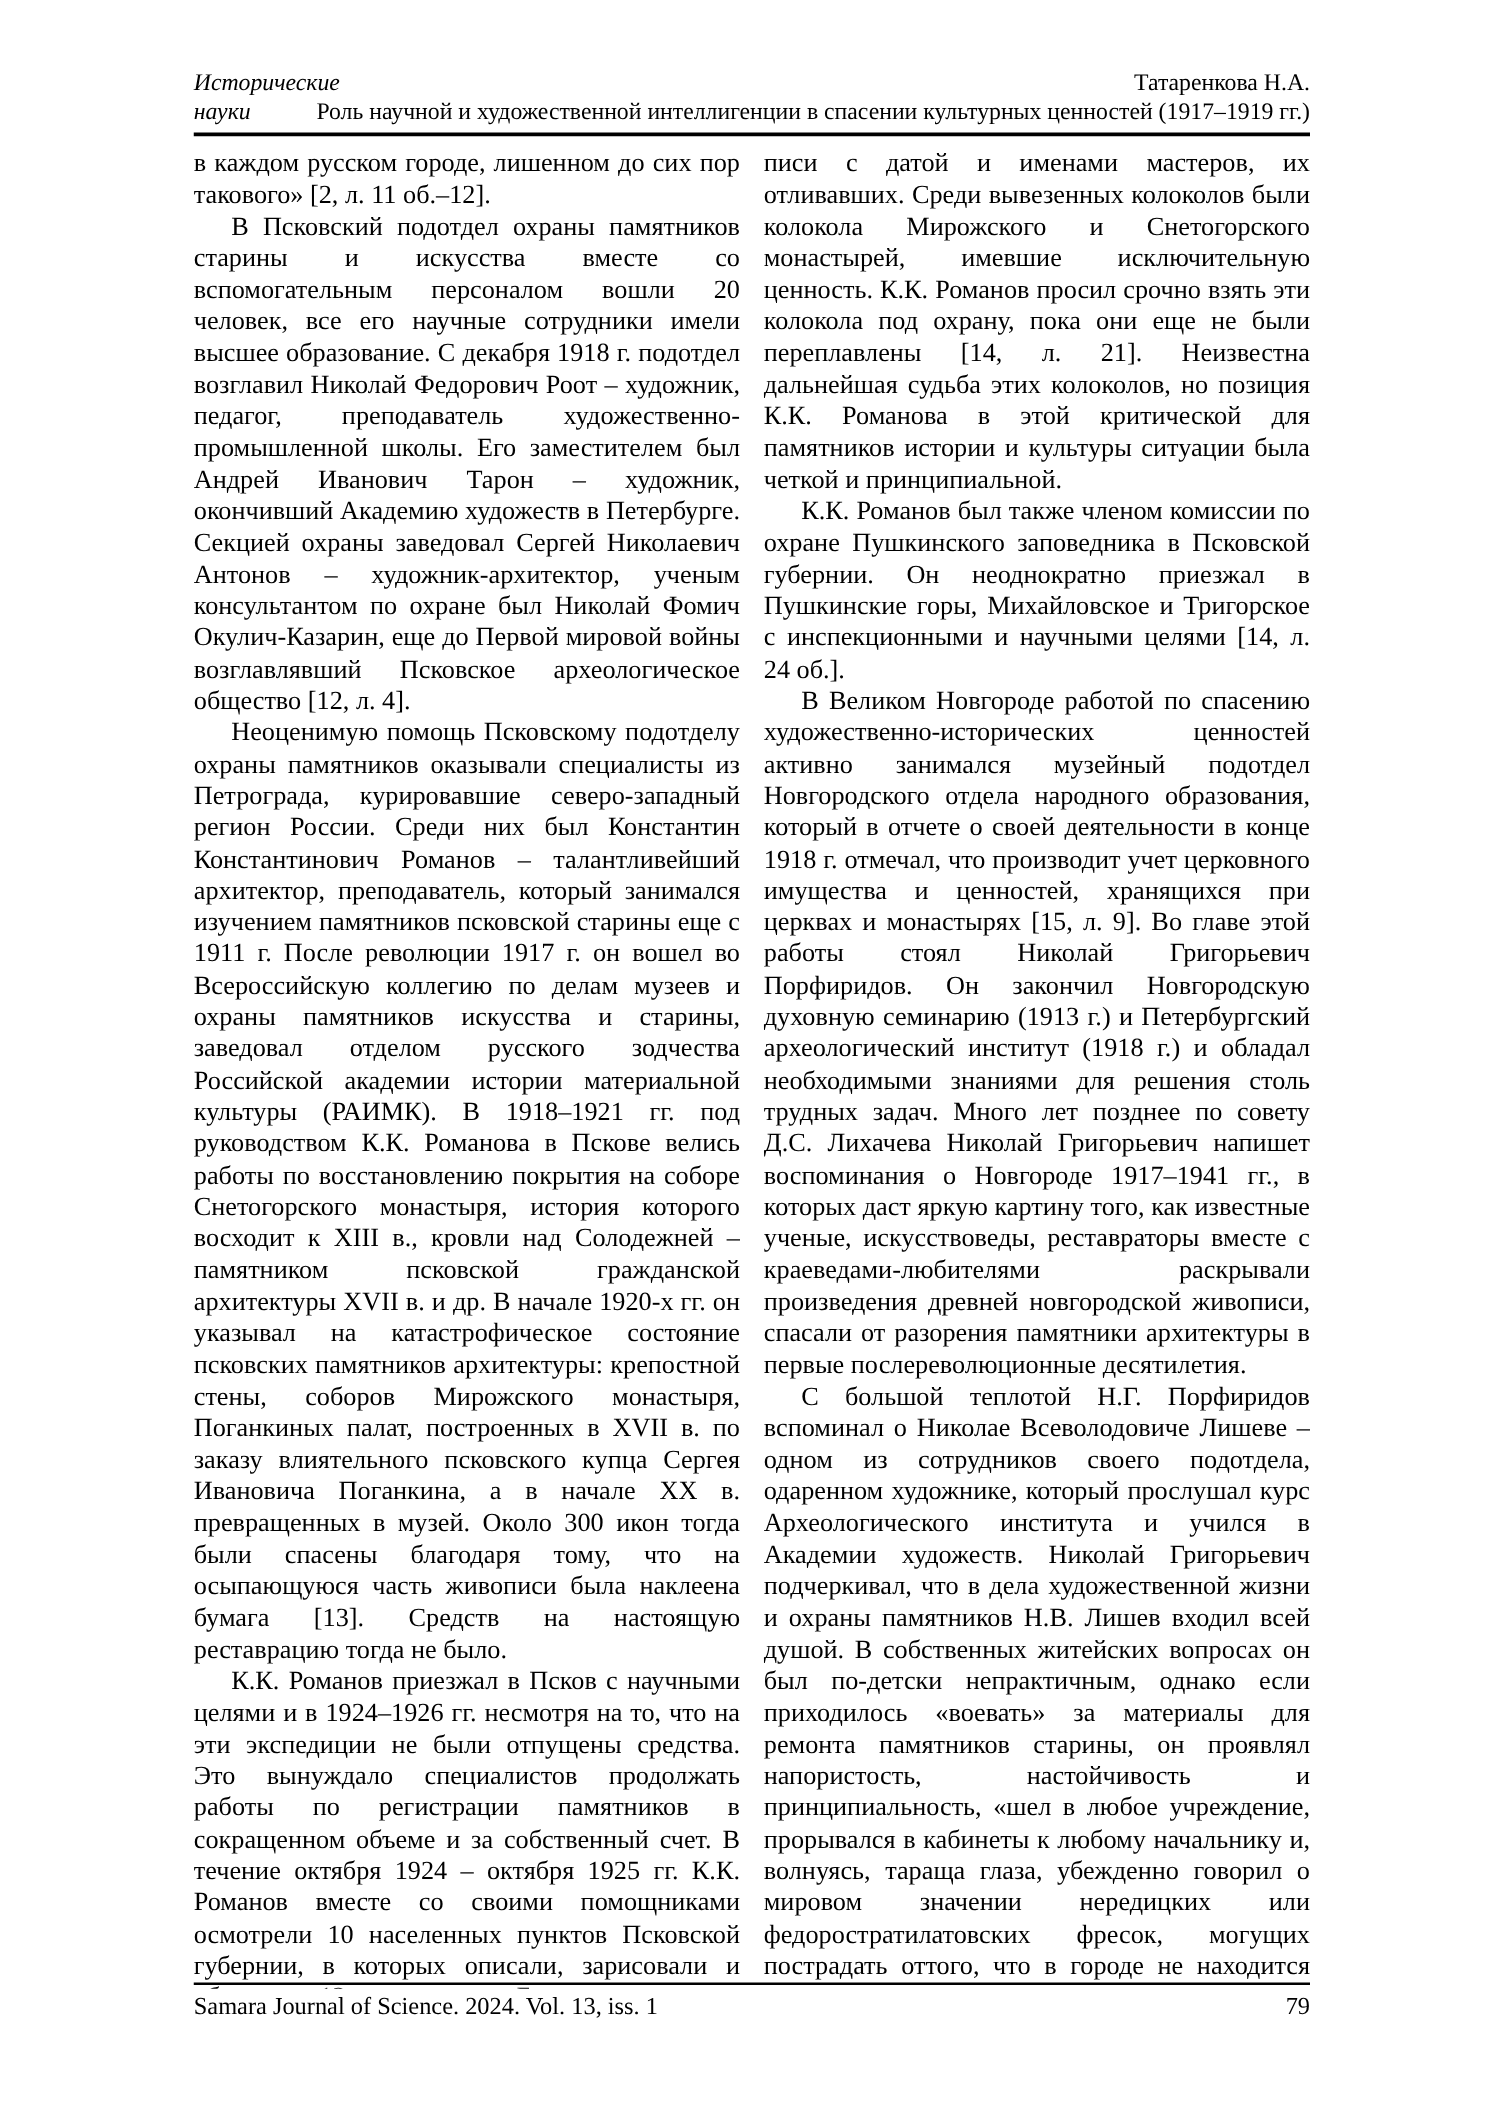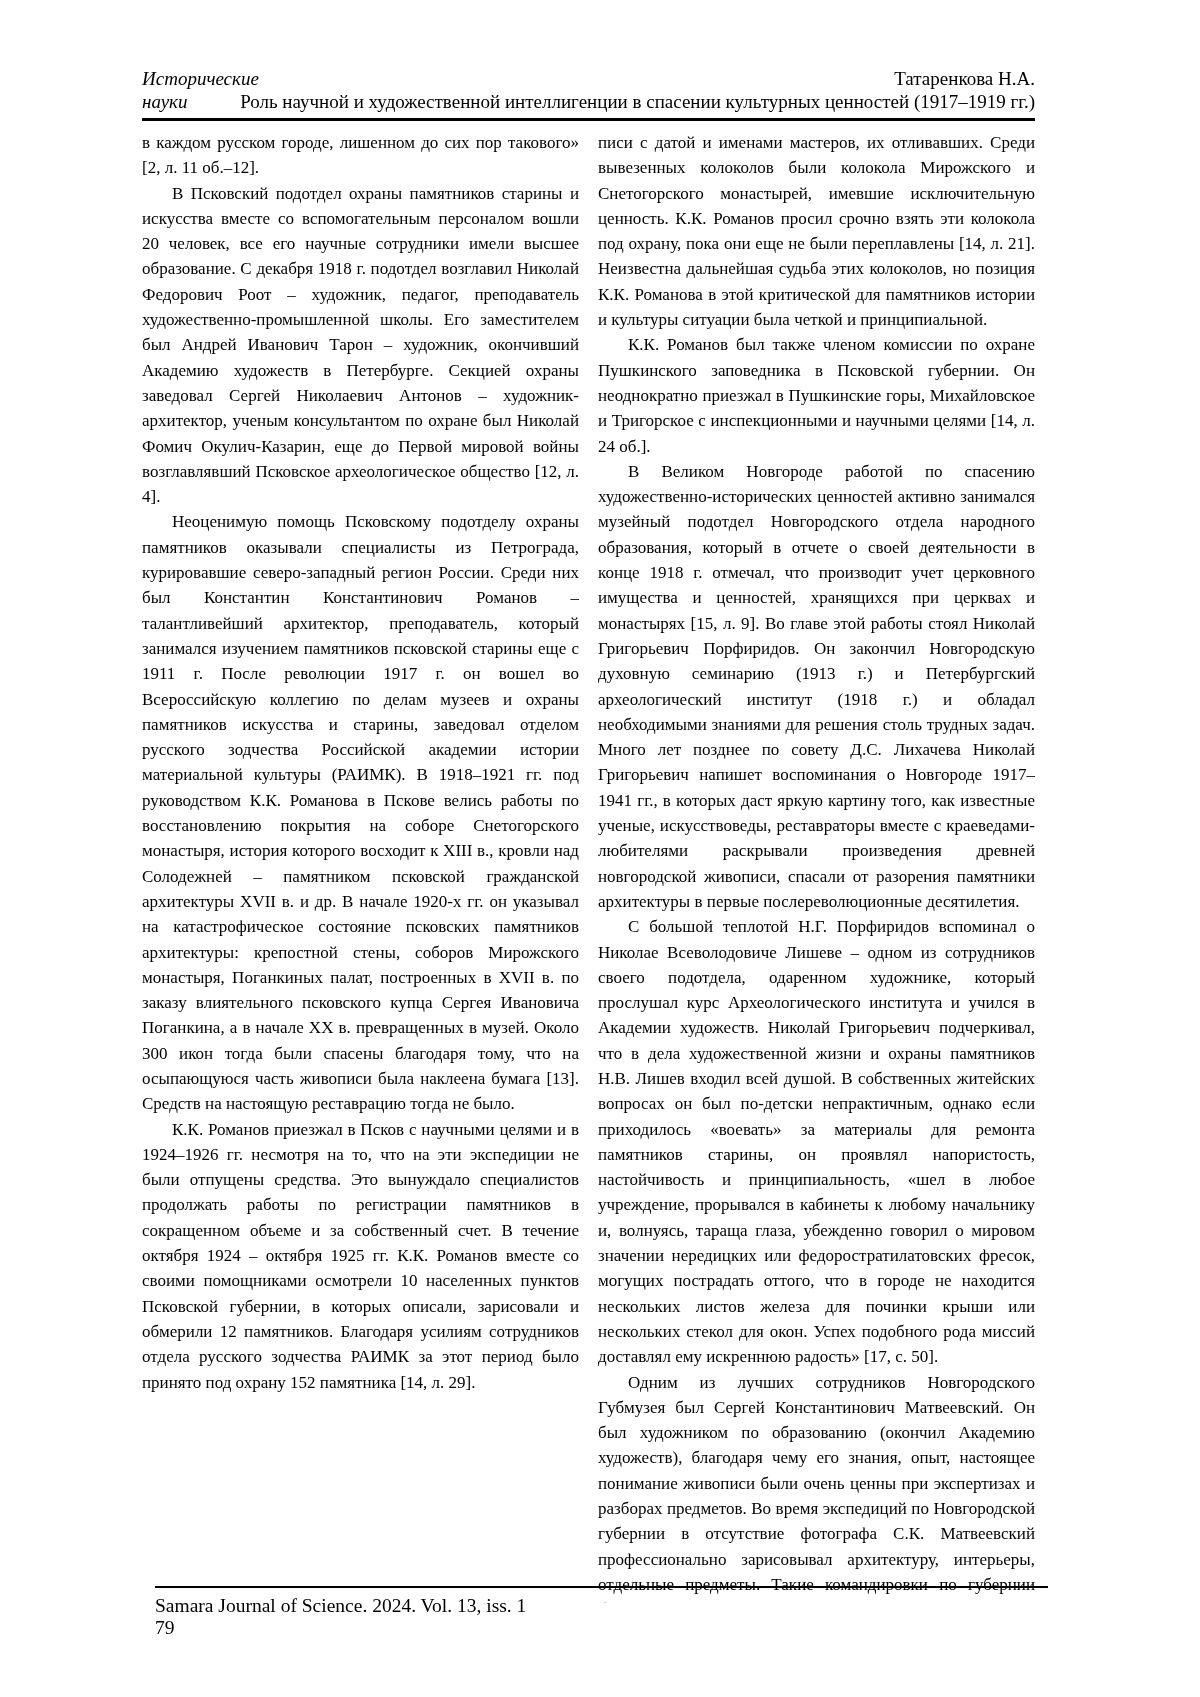--- a/index.html
+++ b/index.html
@@ -11,24 +11,23 @@
     position: relative;
     width: 1200px;
     height: 1697px;
     background: #ffffff;
     color: #000000;
     font-family: "Liberation Serif", "DejaVu Serif", serif;
     overflow: hidden;
   }
   .content {
     position: absolute;
-    left: 142px;
+    left: 155px;
     width: 893px;
     top: 55px;
-    margin-top: 12px;
   }
   .hdr-row {
     display: flex;
     justify-content: space-between;
     align-items: baseline;
     font-size: 19px;
     line-height: 23px;
   }
   .hdr-section {
     font-style: italic;
@@ -54,21 +53,21 @@
     margin-top: 9px;
     height: 1473px;
     overflow: hidden;
   }
   .col {
     width: 437px;
     overflow: hidden;
   }
   p.para {
     margin: 0;
-    font-size: 17px;
+    font-size: 21px;
     line-height: 25.3px;
     text-align: justify;
     hyphens: auto;
     -webkit-hyphens: auto;
   }
   p.indent { text-indent: 30px; }
   .footer {
     position: absolute;
     left: 155px;
     width: 893px;
@@ -77,21 +76,20 @@
   .footer-rule {
     height: 2px;
     background: #000000;
   }
   .footer-row {
     display: flex;
     justify-content: space-between;
     align-items: baseline;
     font-size: 19.5px;
     padding-top: 7px;
-    flex-direction: column;
   }
 </style>
 </head>
 <body>
 
 <div class="page">
 
   <div class="content">
 
     <div class="hdr-row">

